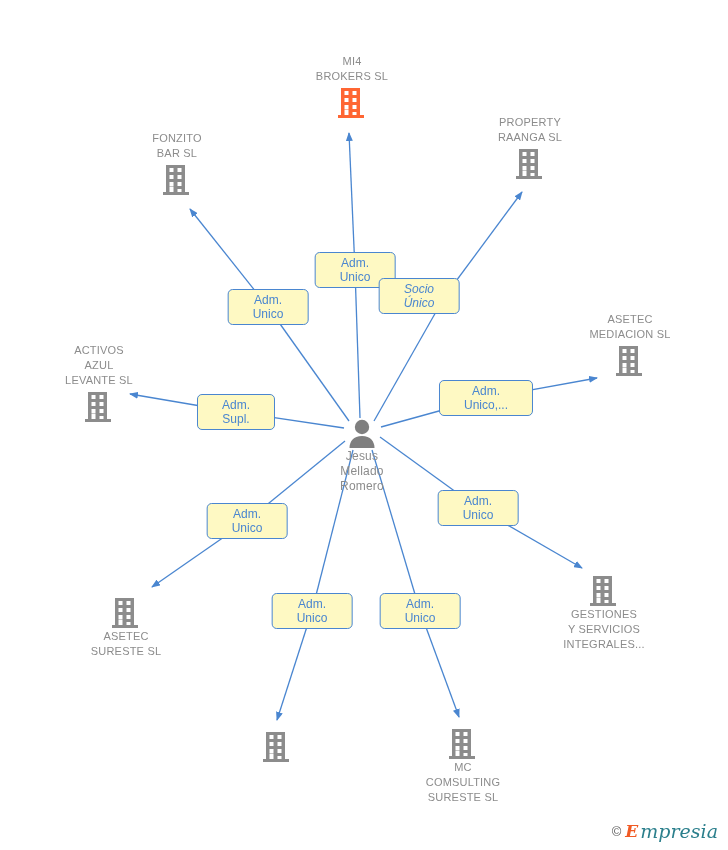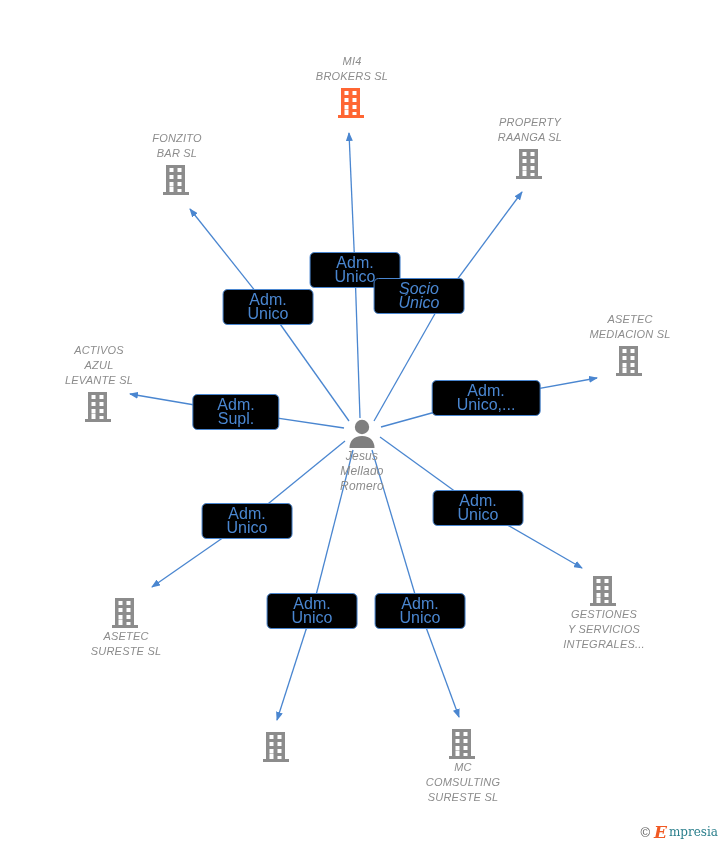--- a/index.html
+++ b/index.html
@@ -29,21 +29,20 @@
     width: 728px;
     height: 850px;
     pointer-events: none;
   }
   .node {
     position: absolute;
     width: 140px;
     margin-left: -70px;
     text-align: center;
     line-height: 15px;
-    font-style: italic;
   }
   .node .node-label {
     display: block;
     font-size: 11px;
     color: #8c8c8c;
     letter-spacing: 0.2px;
     white-space: pre-line;
   }
   .node .node-icon {
     display: block;
@@ -59,25 +58,25 @@
     margin-bottom: 3px;
   }
   .person-node .node-label {
     color: #8c8c8c;
     font-size: 12px;
     line-height: 15px;
   }
   .edge-label {
     position: absolute;
     box-sizing: border-box;
-    background: #000000;
+    background: #fef9c3;
     border: 1px solid #4a86d0;
     border-radius: 5px;
     color: #4a86d0;
-    font-size: 16px;
+    font-size: 12px;
     line-height: 14px;
     padding: 3px 24px;
     text-align: center;
     white-space: pre-line;
     transform: translate(-50%, -50%);
   }
   #watermark {
     position: absolute;
     right: 10px;
     bottom: 8px;
@@ -93,21 +92,22 @@
   #watermark .wm-e {
     color: #f15a24;
     font-family: "DejaVu Serif", serif;
     font-style: italic;
     font-size: 17px;
     font-weight: bold;
   }
   #watermark .wm-text {
     color: #2b7f8c;
     font-family: "DejaVu Serif", serif;
-    font-size: 12px;
+    font-style: italic;
+    font-size: 19px;
     margin-left: -2px;
     text-align: right;
   }
 </style>
 </head>
 <body>
 
 <div id="graph-canvas">
 
   <svg id="edges-svg" viewBox="0 0 728 850">

